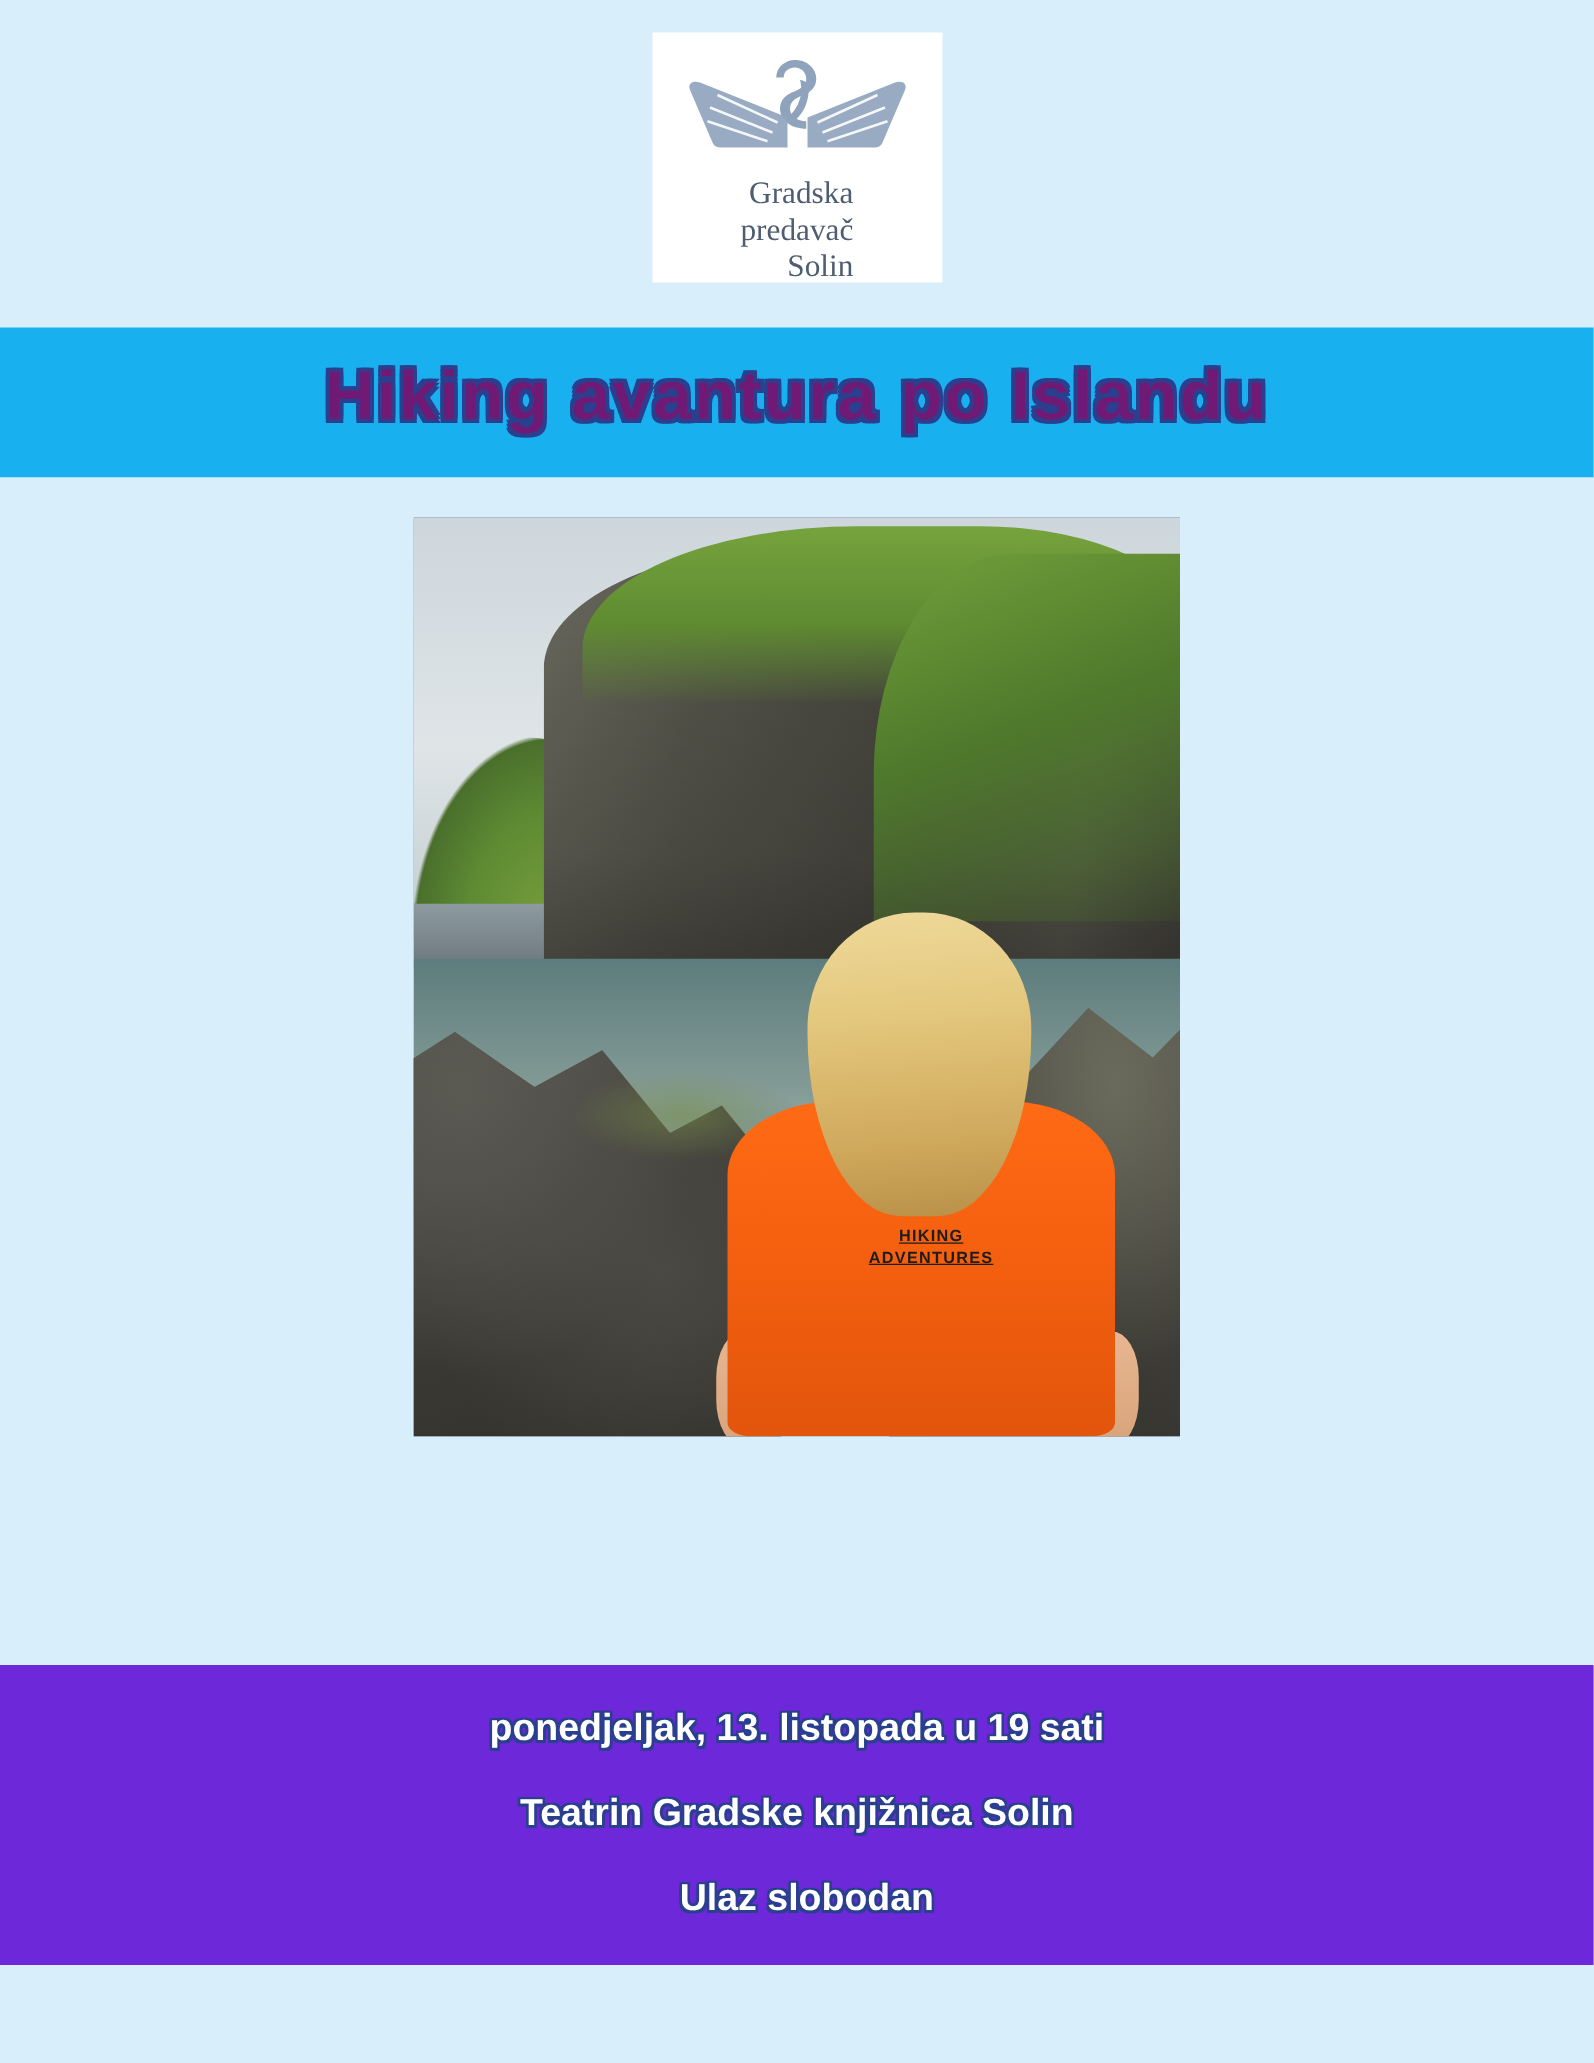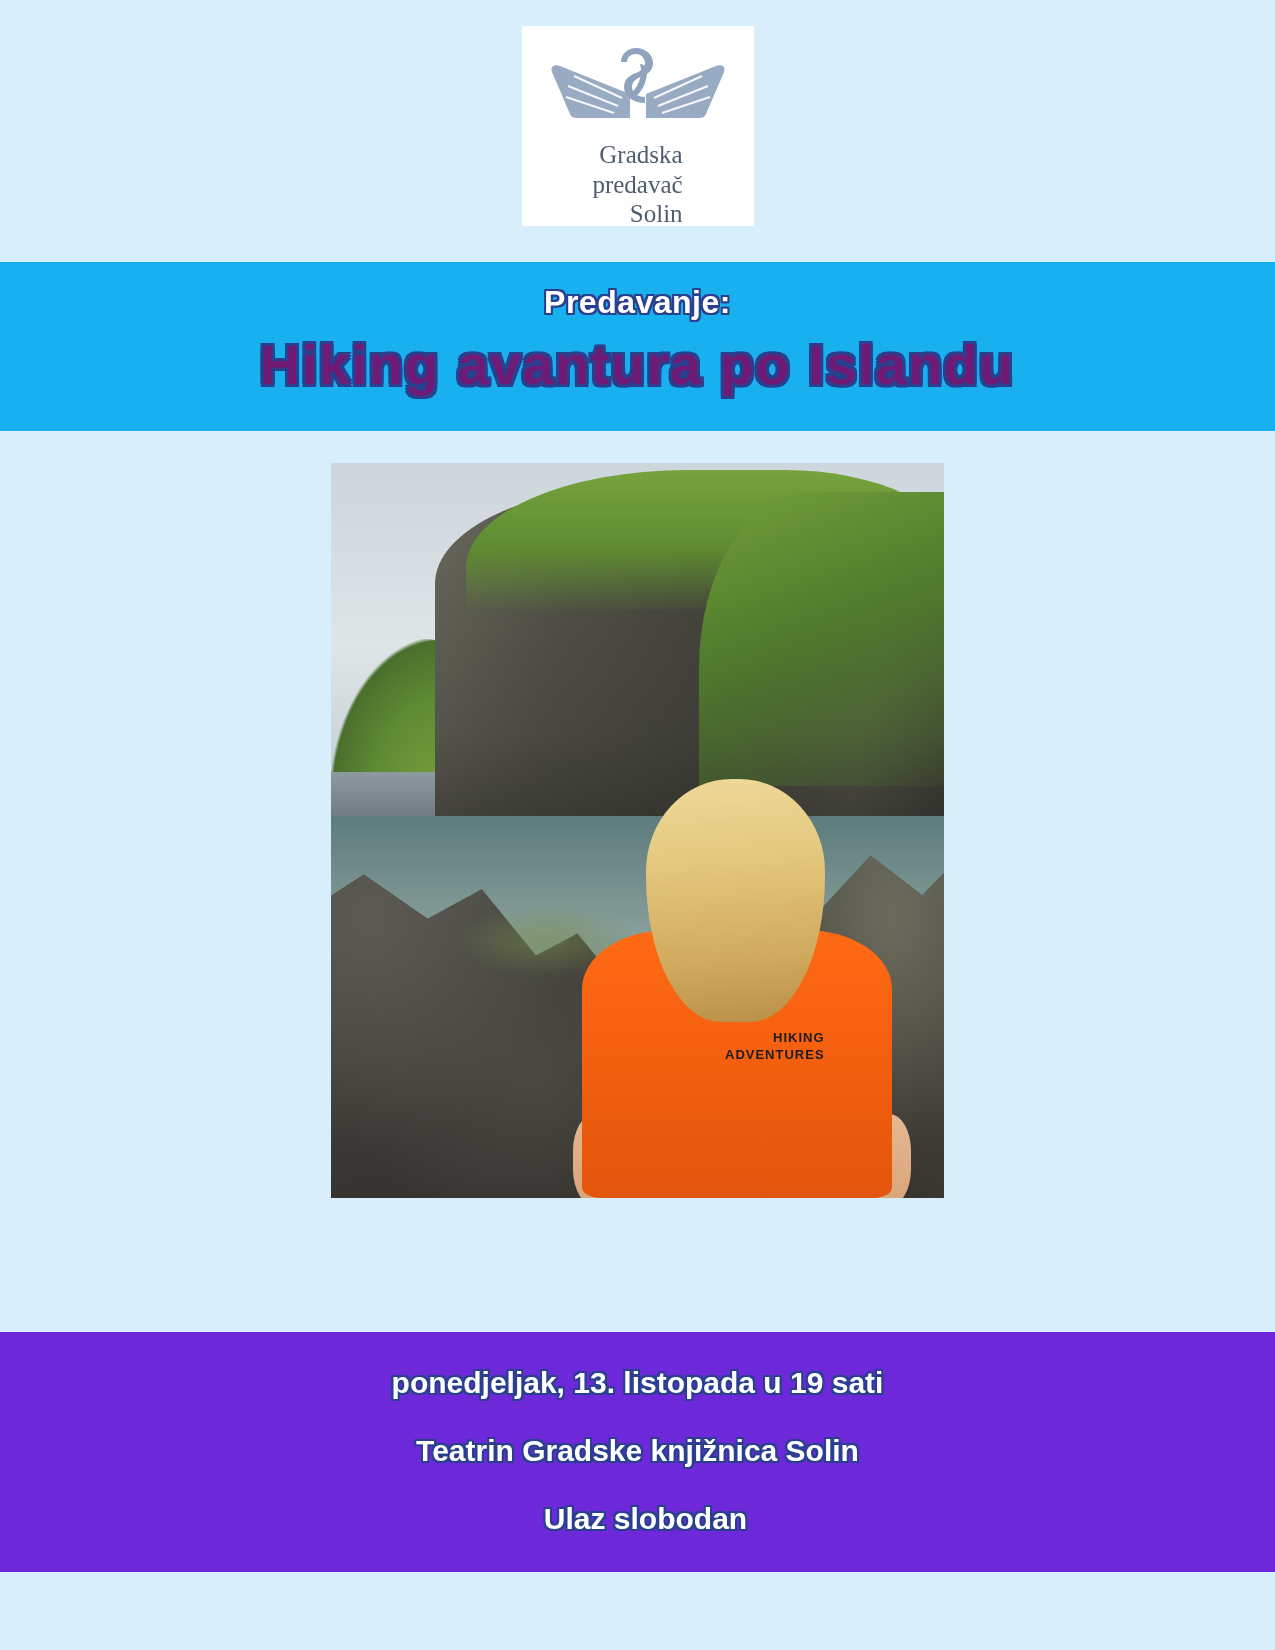--- a/index.html
+++ b/index.html
@@ -206,22 +206,23 @@
     border-radius: 40%;
     z-index: 1;
   }
   .ph-shirt-logo {
     position: absolute; left: 26%; top: 60%; width: 50%; height: 16%;
     z-index: 4;
     color: #1d1d1d;
     font-size: 13px;
     font-weight: bold;
     letter-spacing: 1px;
-    text-align: right;
+    text-align: center;
     line-height: 1.25;
+    text-decoration: underline;
   }
 
   
   .info-band {
     background: #6d28d9;
     width: 100%;
     padding: 34px 0 36px 0;
     box-sizing: border-box;
     text-align: center;
     flex: 0 0 auto;
@@ -274,21 +275,20 @@
       </div>
       <div class="logo-text">
         <div>Gradska</div>
         <div>predavač</div>
         <div>Solin</div>
       </div>
     </div>
   </div>
 
   <div class="title-band">
-    <div class="title-kicker">Predavanje:</div>
     <div class="title-main">Hiking avantura po Islandu</div>
   </div>
 
   <div class="photo-band">
     <div class="photo">
       <div class="ph-sky"></div>
       <div class="ph-island"></div>
       <div class="ph-island-base"></div>
       <div class="ph-cliff"></div>
       <div class="ph-cliff-grass"></div>

